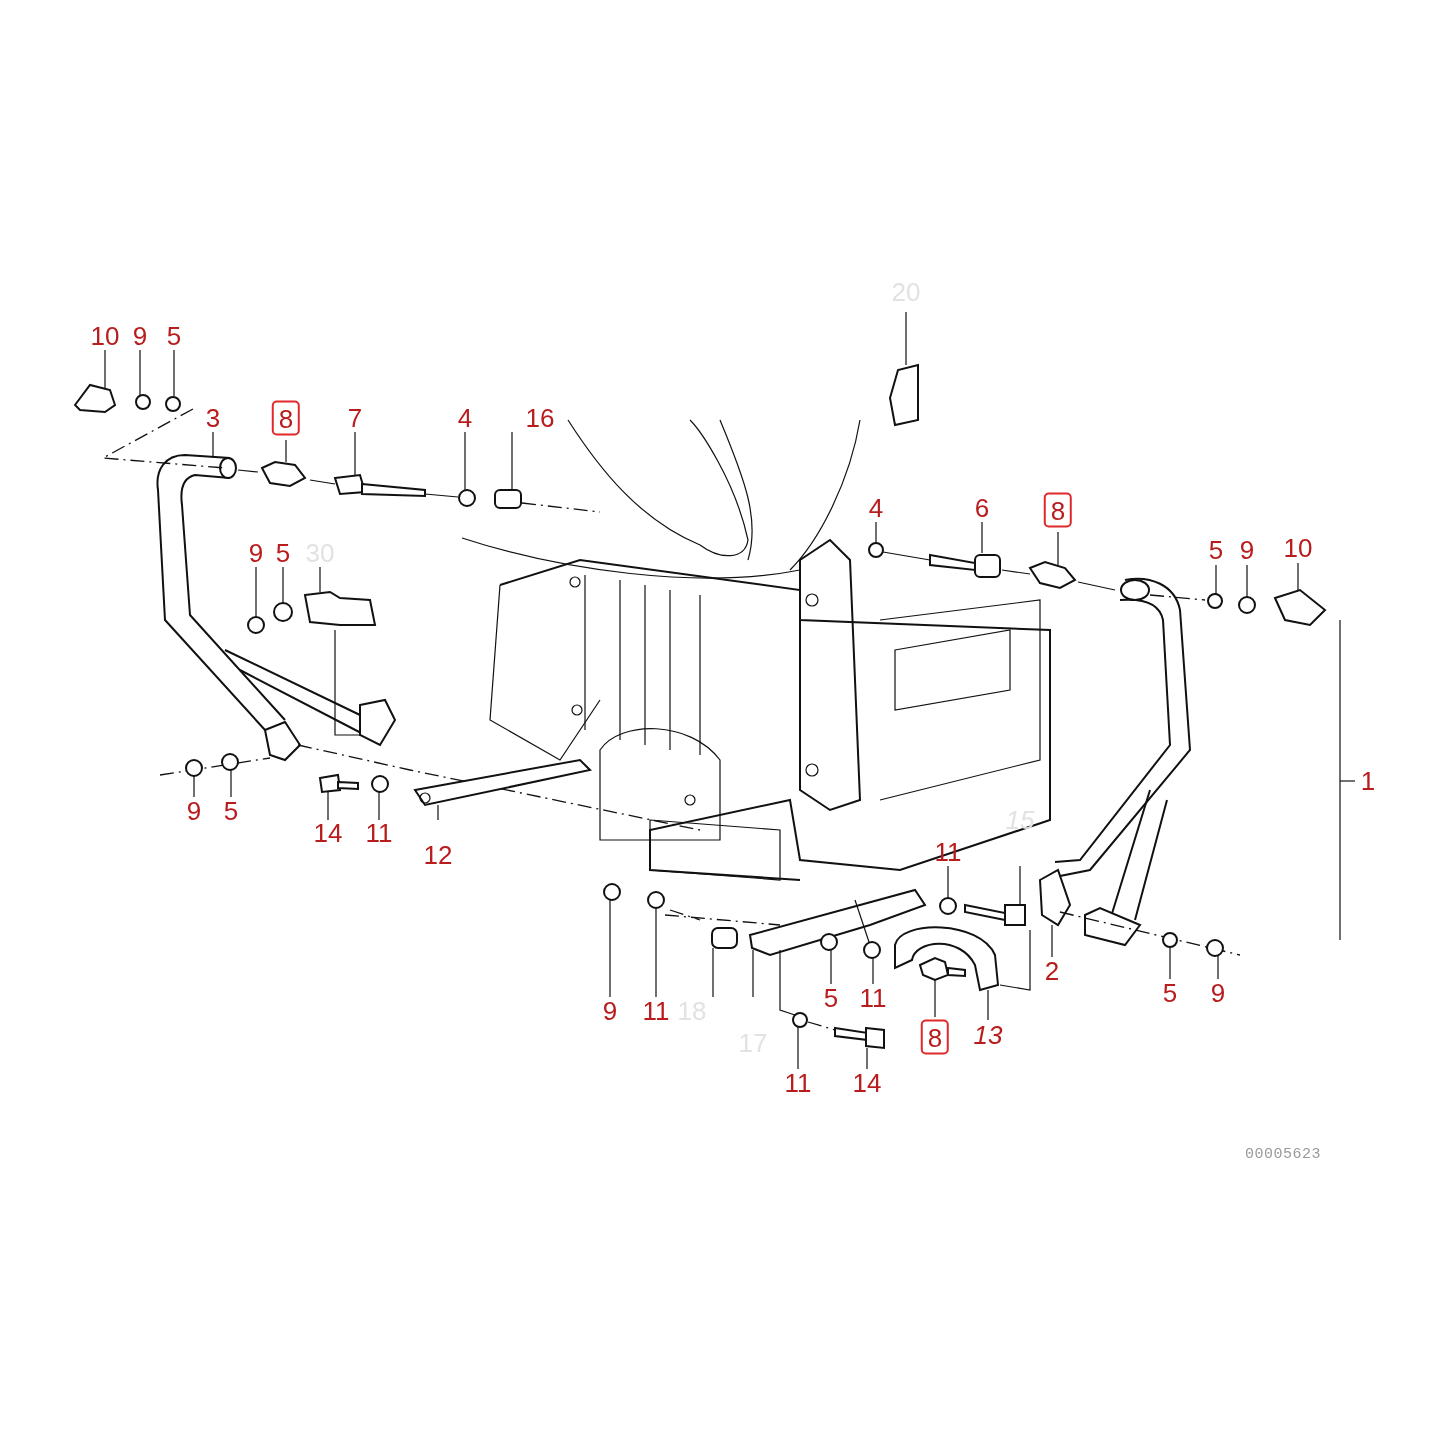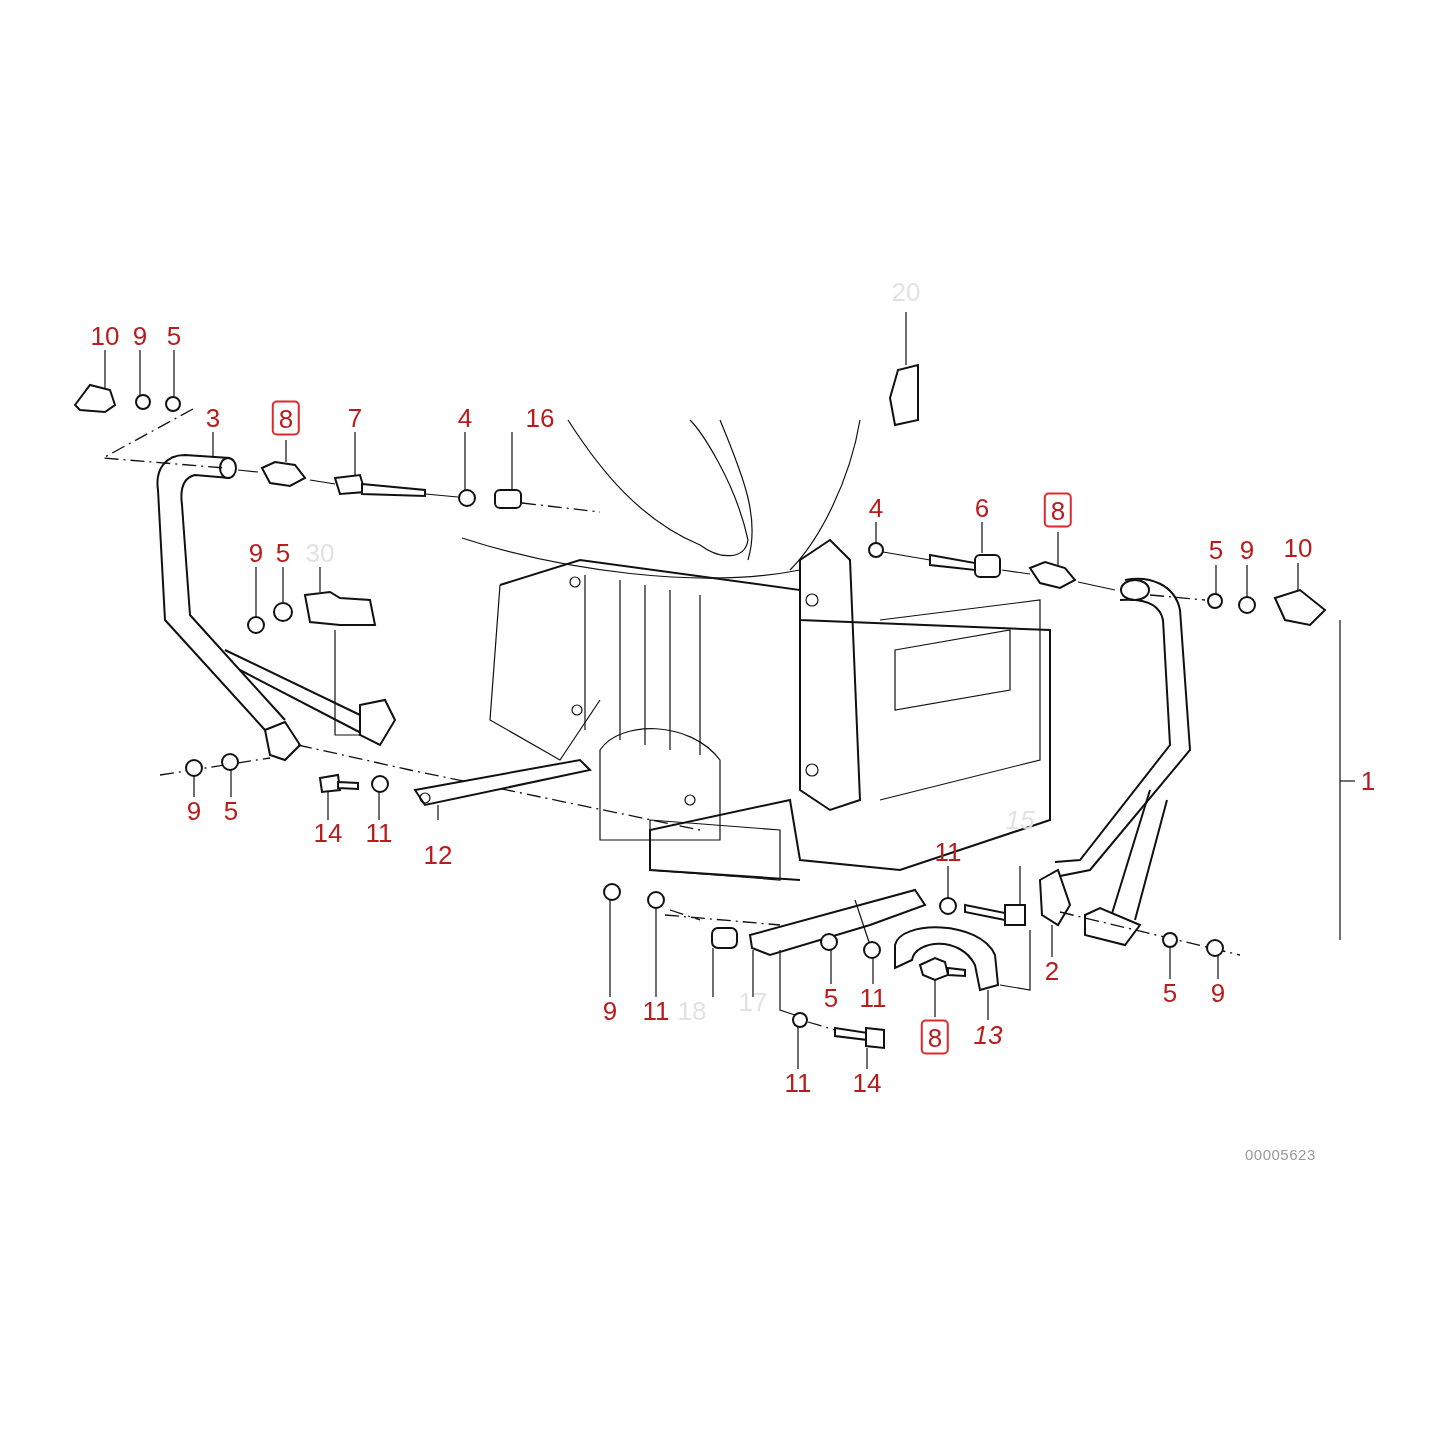--- a/index.html
+++ b/index.html
@@ -4,21 +4,21 @@
 <style>
   html, body { margin:0; padding:0; background:#ffffff; }
   body { width:1445px; height:1445px; position:relative; overflow:hidden;
          font-family:"Liberation Sans", sans-serif; }
   #canvas { position:absolute; left:0; top:0; width:1445px; height:1445px; }
   .lbl { position:absolute; font-family:"Liberation Sans", sans-serif; font-size:26px;
          color:#b91c1c; line-height:1; transform:translate(-50%,-50%); white-space:nowrap; }
   .lbl.faded { color:#e2e2e2; }
   .lbl.hl { border:2px solid #e0282a; border-radius:5px; padding:3px 5px 2px 5px; }
   .docnum { position:absolute; left:1245px; top:1146px; font-size:15px; color:#999;
-            letter-spacing:0.5px; font-family:Liberation Sans, sans-serif; }
+            letter-spacing:0.5px; font-family:Liberation Mono, monospace; }
   svg .ln { stroke:#111; stroke-width:2; fill:none; }
   svg .thin { stroke:#111; stroke-width:1.2; fill:none; }
   svg .dash { stroke:#111; stroke-width:1.3; fill:none; stroke-dasharray:14 5 2 5; }
   svg .part { stroke:#111; stroke-width:2; fill:#fff; }
 </style>
 </head>
 <body>
 
 <div id="canvas">
   <svg width="1445" height="1445" viewBox="0 0 1445 1445">
@@ -180,21 +180,21 @@
       <div class="lbl" style="left: 379px; top: 833px;">11</div>
       <div class="lbl" style="left: 438px; top: 833px; margin-top: 22px;">12</div>
       <div class="lbl" style="left: 948px; top: 852px;">11</div>
       <div class="lbl faded" style="left: 1020px; top: 820px; font-style: italic;">15</div>
       <div class="lbl" style="left: 1052px; top: 971px;">2</div>
       <div class="lbl" style="left: 1170px; top: 993px;">5</div>
       <div class="lbl" style="left: 1218px; top: 993px;">9</div>
       <div class="lbl" style="left: 610px; top: 1011px;">9</div>
       <div class="lbl" style="left: 656px; top: 1011px;">11</div>
       <div class="lbl faded" style="left: 692px; top: 1011px;">18</div>
-      <div class="lbl faded" style="left: 753px; top: 1002px; text-align: right;">17</div>
+      <div class="lbl faded" style="left: 753px; top: 1043px; text-align: right;">17</div>
       <div class="lbl" style="left: 831px; top: 998px;">5</div>
       <div class="lbl" style="left: 873px; top: 998px;">11</div>
       <div class="lbl hl" style="left: 935px; top: 1037px; border-color: rgb(224, 40, 42);">8</div>
       <div class="lbl" style="left: 988px; top: 1035px; font-style: italic;">13</div>
       <div class="lbl" style="left: 798px; top: 1083px;">11</div>
       <div class="lbl" style="left: 867px; top: 1083px;">14</div>
     </div>
 
   <div class="docnum">00005623</div>
 </div>

